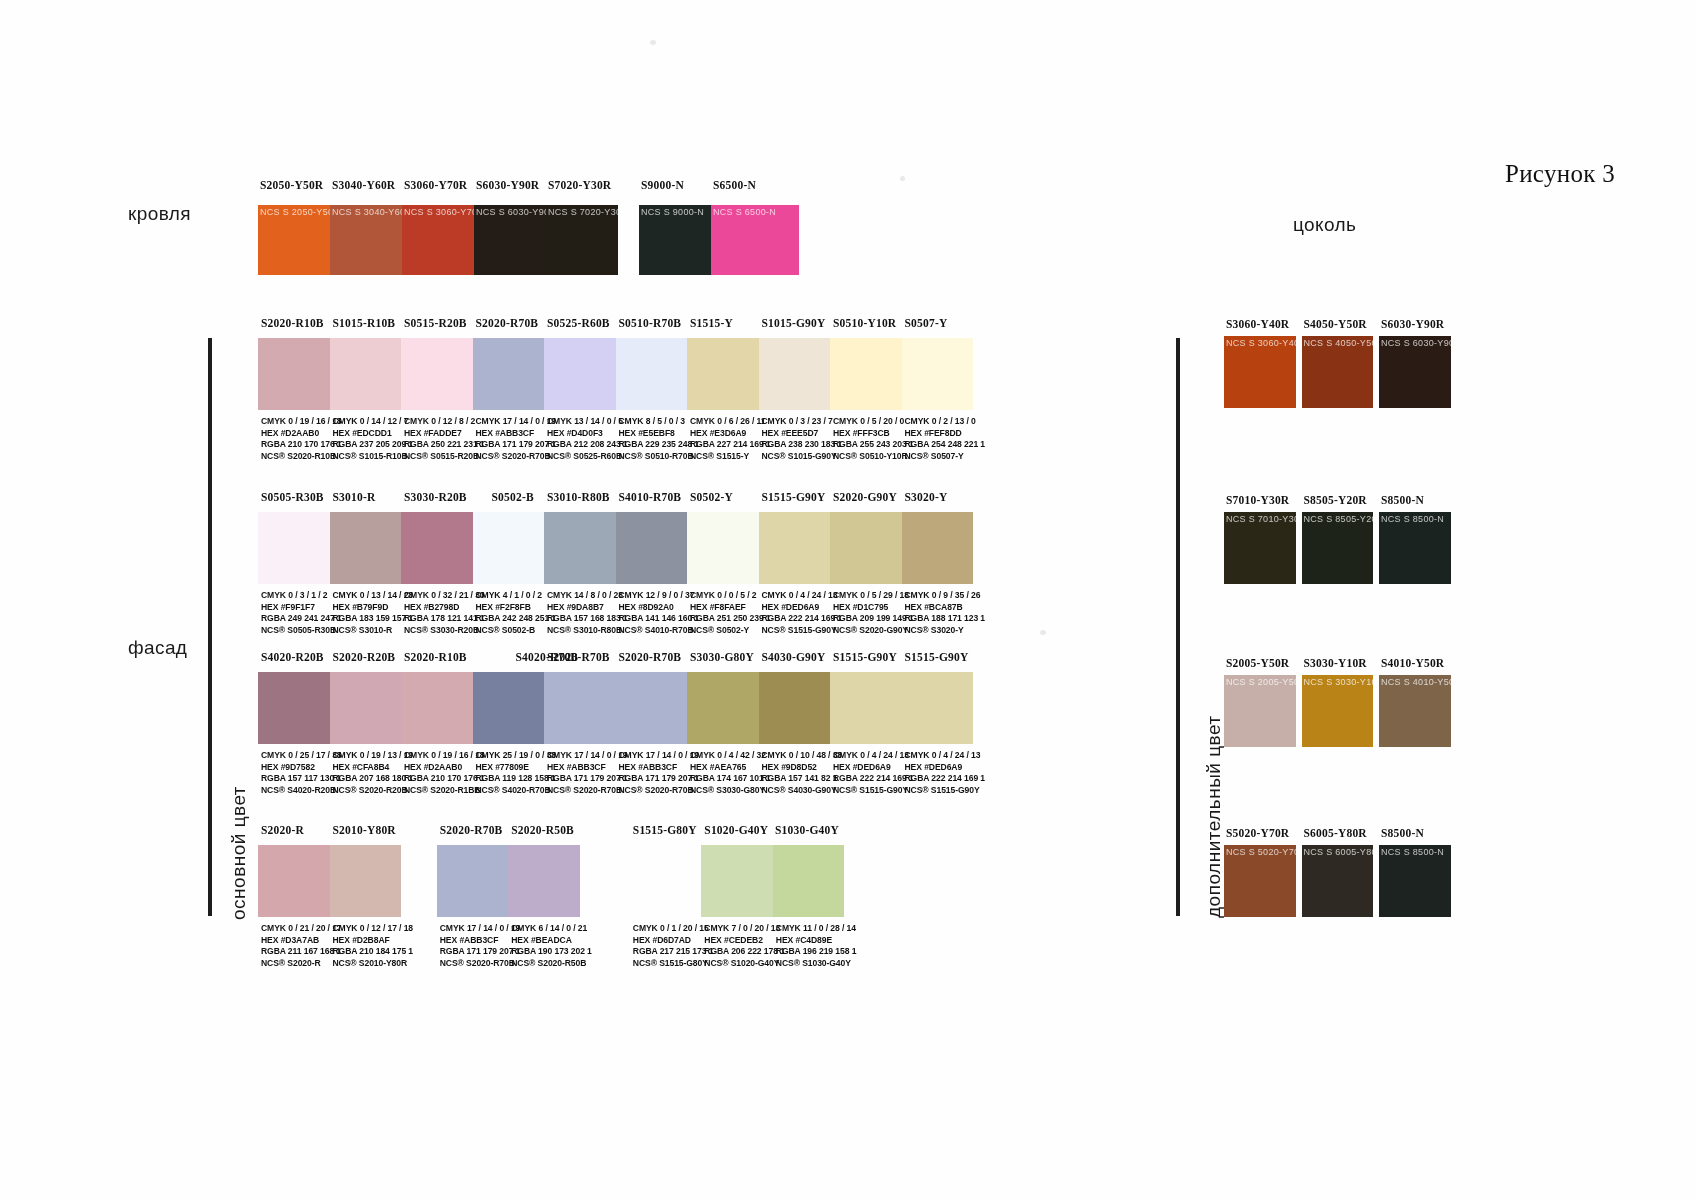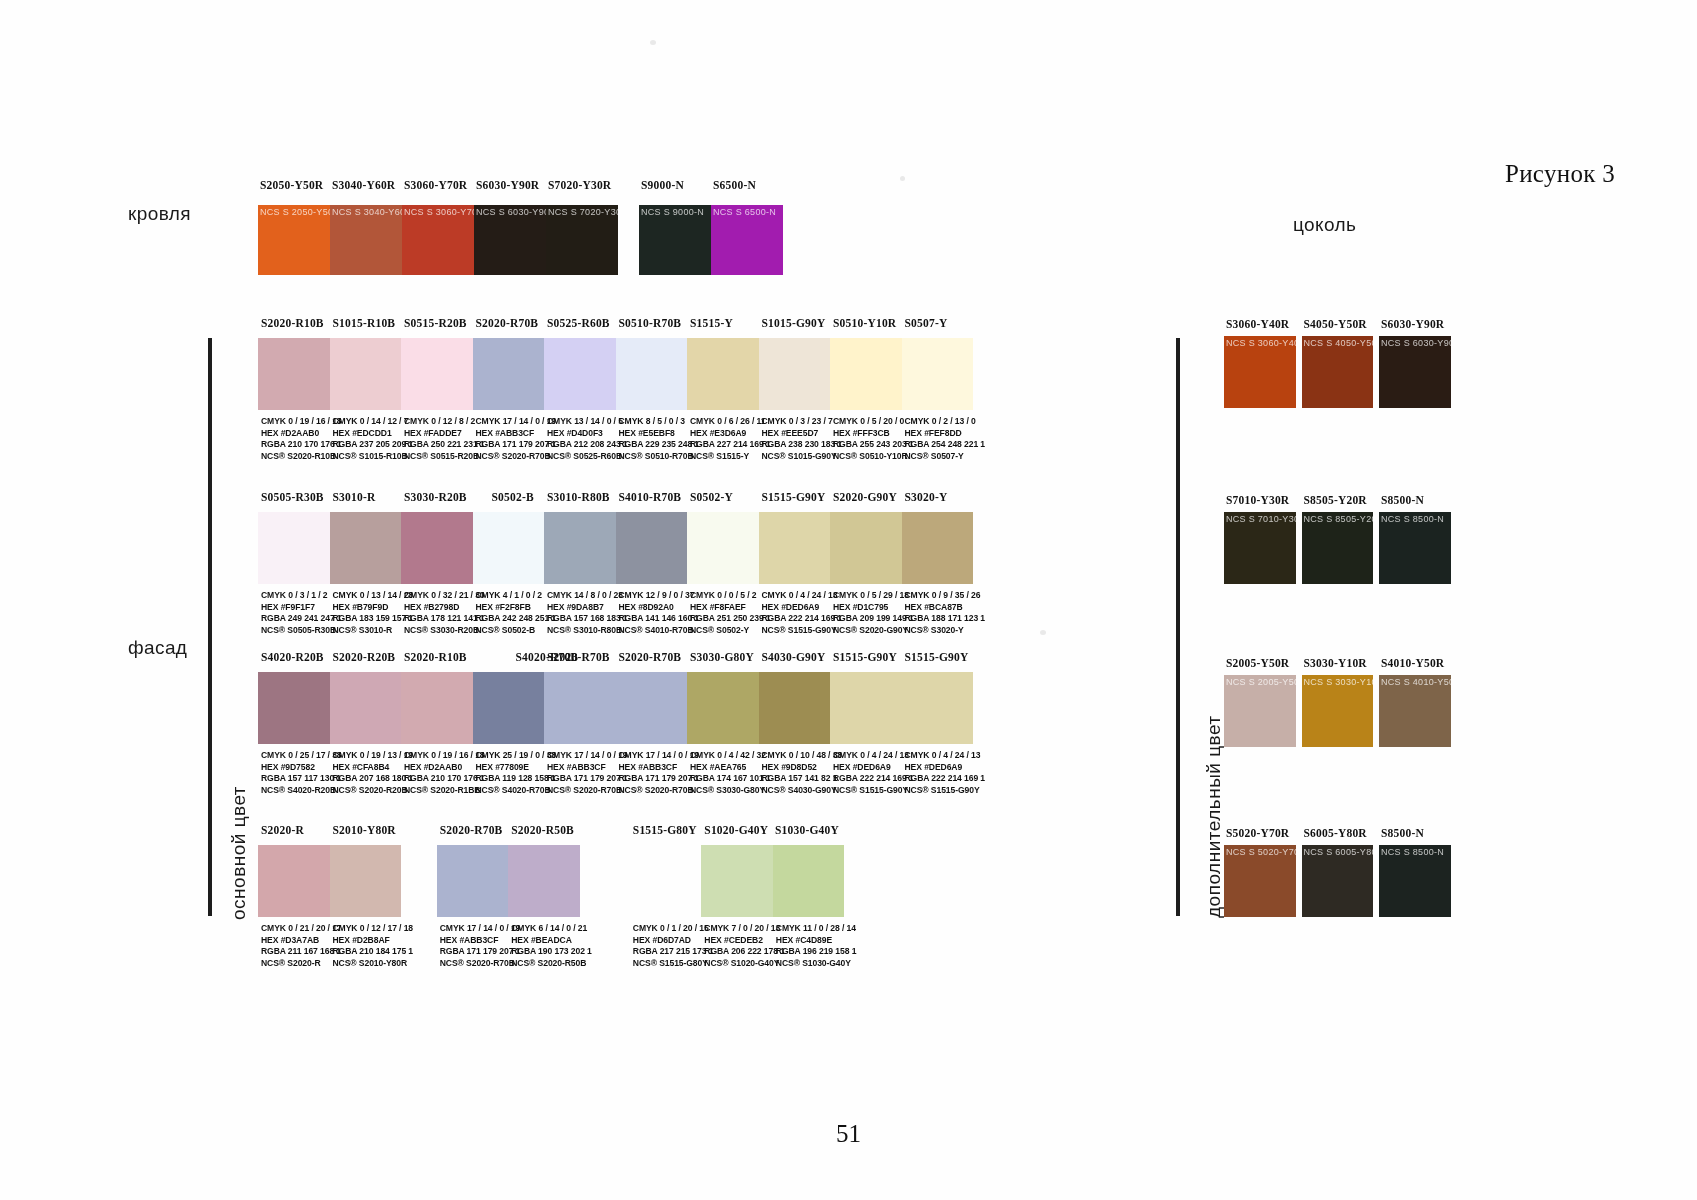--- a/index.html
+++ b/index.html
@@ -108,21 +108,21 @@
       </div>
       <div class="sw-head" style="left: 548px; top: 179px; width: 72px;">S7020-Y30R</div>
       <div class="sw" title="S7020-Y30R" style="left: 546px; top: 205px; width: 72px; height: 70px; background: rgb(34, 29, 21);">
         <span class="ncs-stamp">NCS S 7020-Y30R</span>
       </div>
       <div class="sw-head" style="left: 641px; top: 179px; width: 72px;">S9000-N</div>
       <div class="sw" title="S9000-N" style="left: 639px; top: 205px; width: 72px; height: 70px; background: rgb(29, 38, 34);">
         <span class="ncs-stamp">NCS S 9000-N</span>
       </div>
       <div class="sw-head" style="left: 713px; top: 179px; width: 72px;">S6500-N</div>
-      <div class="sw" title="S6500-N" style="left: 711px; top: 205px; width: 72px; height: 70px; background: #a21caf;">
+      <div class="sw" title="S6500-N" style="left: 711px; top: 205px; width: 72px; height: 70px; background: #ec4899; padding-left: 16px;">
         <span class="ncs-stamp">NCS S 6500-N</span>
       </div>
     </div>
 
   <div class="group" id="facade-group">
       <div class="sw-head" style="left: 261px; top: 317px; width: 79.5px;">S2020-R10B</div>
       <div class="sw" title="S2020-R10B" style="left: 258px; top: 338px; width: 71.5px; height: 72px; background: rgb(210, 170, 176);"></div>
       <div class="specblock" style="left: 261px; top: 416px; width: 81.5px;">
         <div>CMYK 0 / 19 / 16 / 18</div>
         <div>HEX #D2AAB0</div>
@@ -463,14 +463,13 @@
       <div class="sw-head" style="left: 1303.5px; top: 827px; width: 81.5px;">S6005-Y80R</div>
       <div class="sw" title="S6005-Y80R" style="left: 1301.5px; top: 845px; width: 71.5px; height: 72px; background: rgb(46, 42, 35);">
         <span class="ncs-stamp">NCS S 6005-Y80R</span>
       </div>
       <div class="sw-head" style="left: 1381px; top: 827px; width: 81.5px;">S8500-N</div>
       <div class="sw" title="S8500-N" style="left: 1379px; top: 845px; width: 71.5px; height: 72px; background: rgb(28, 35, 32);">
         <span class="ncs-stamp">NCS S 8500-N</span>
       </div>
     </div>
 
-  <div class="pagenum">51</div>
 </div>
 
 </body></html>

